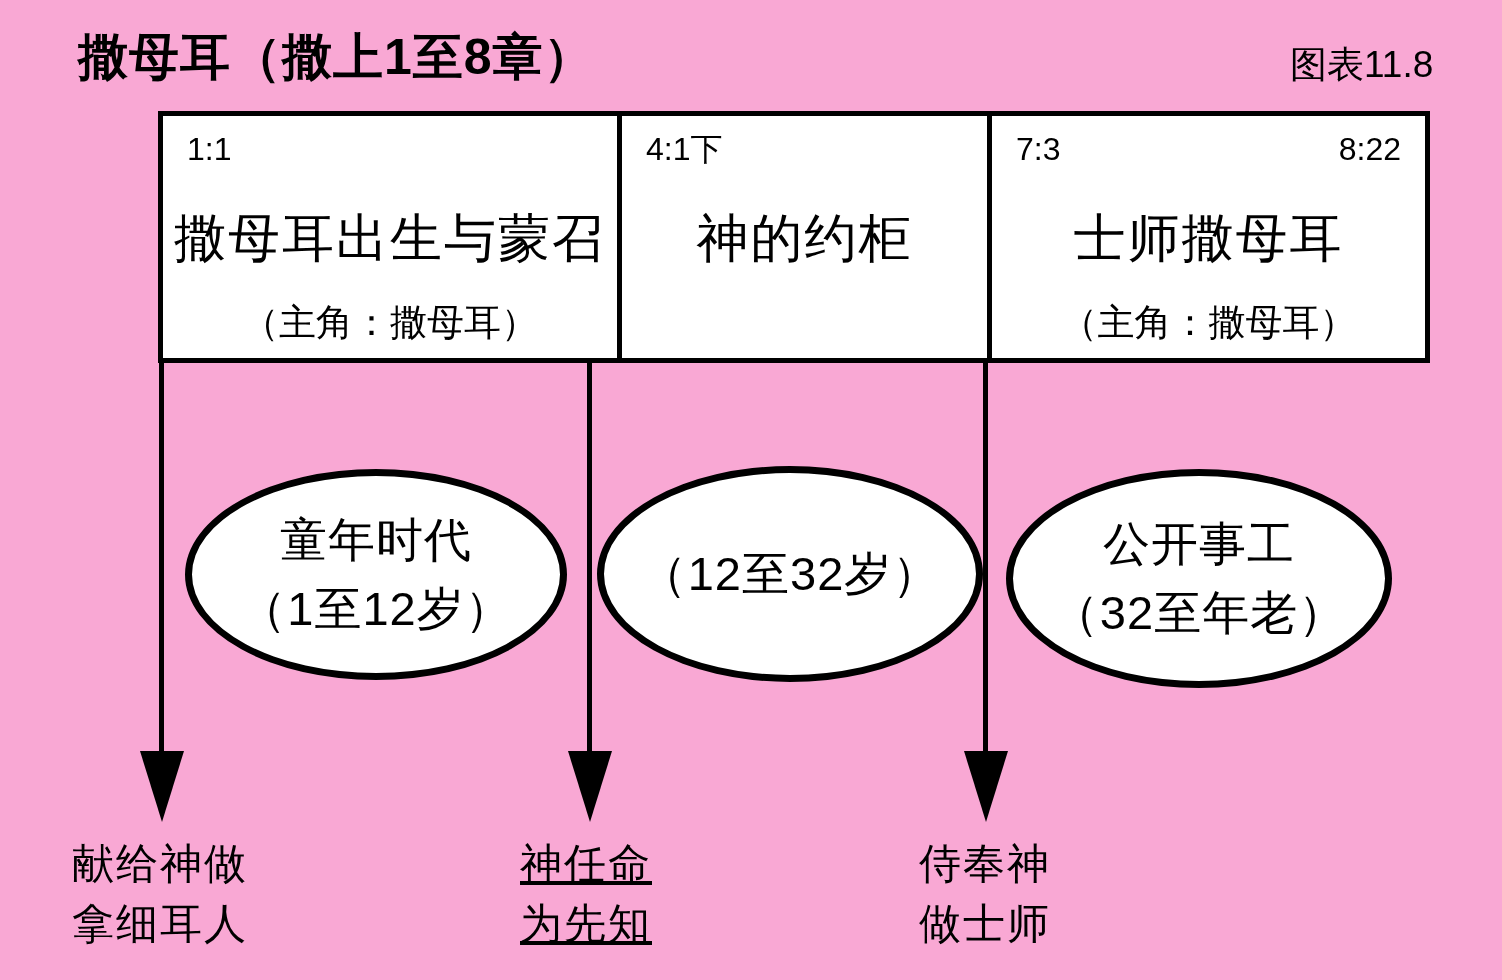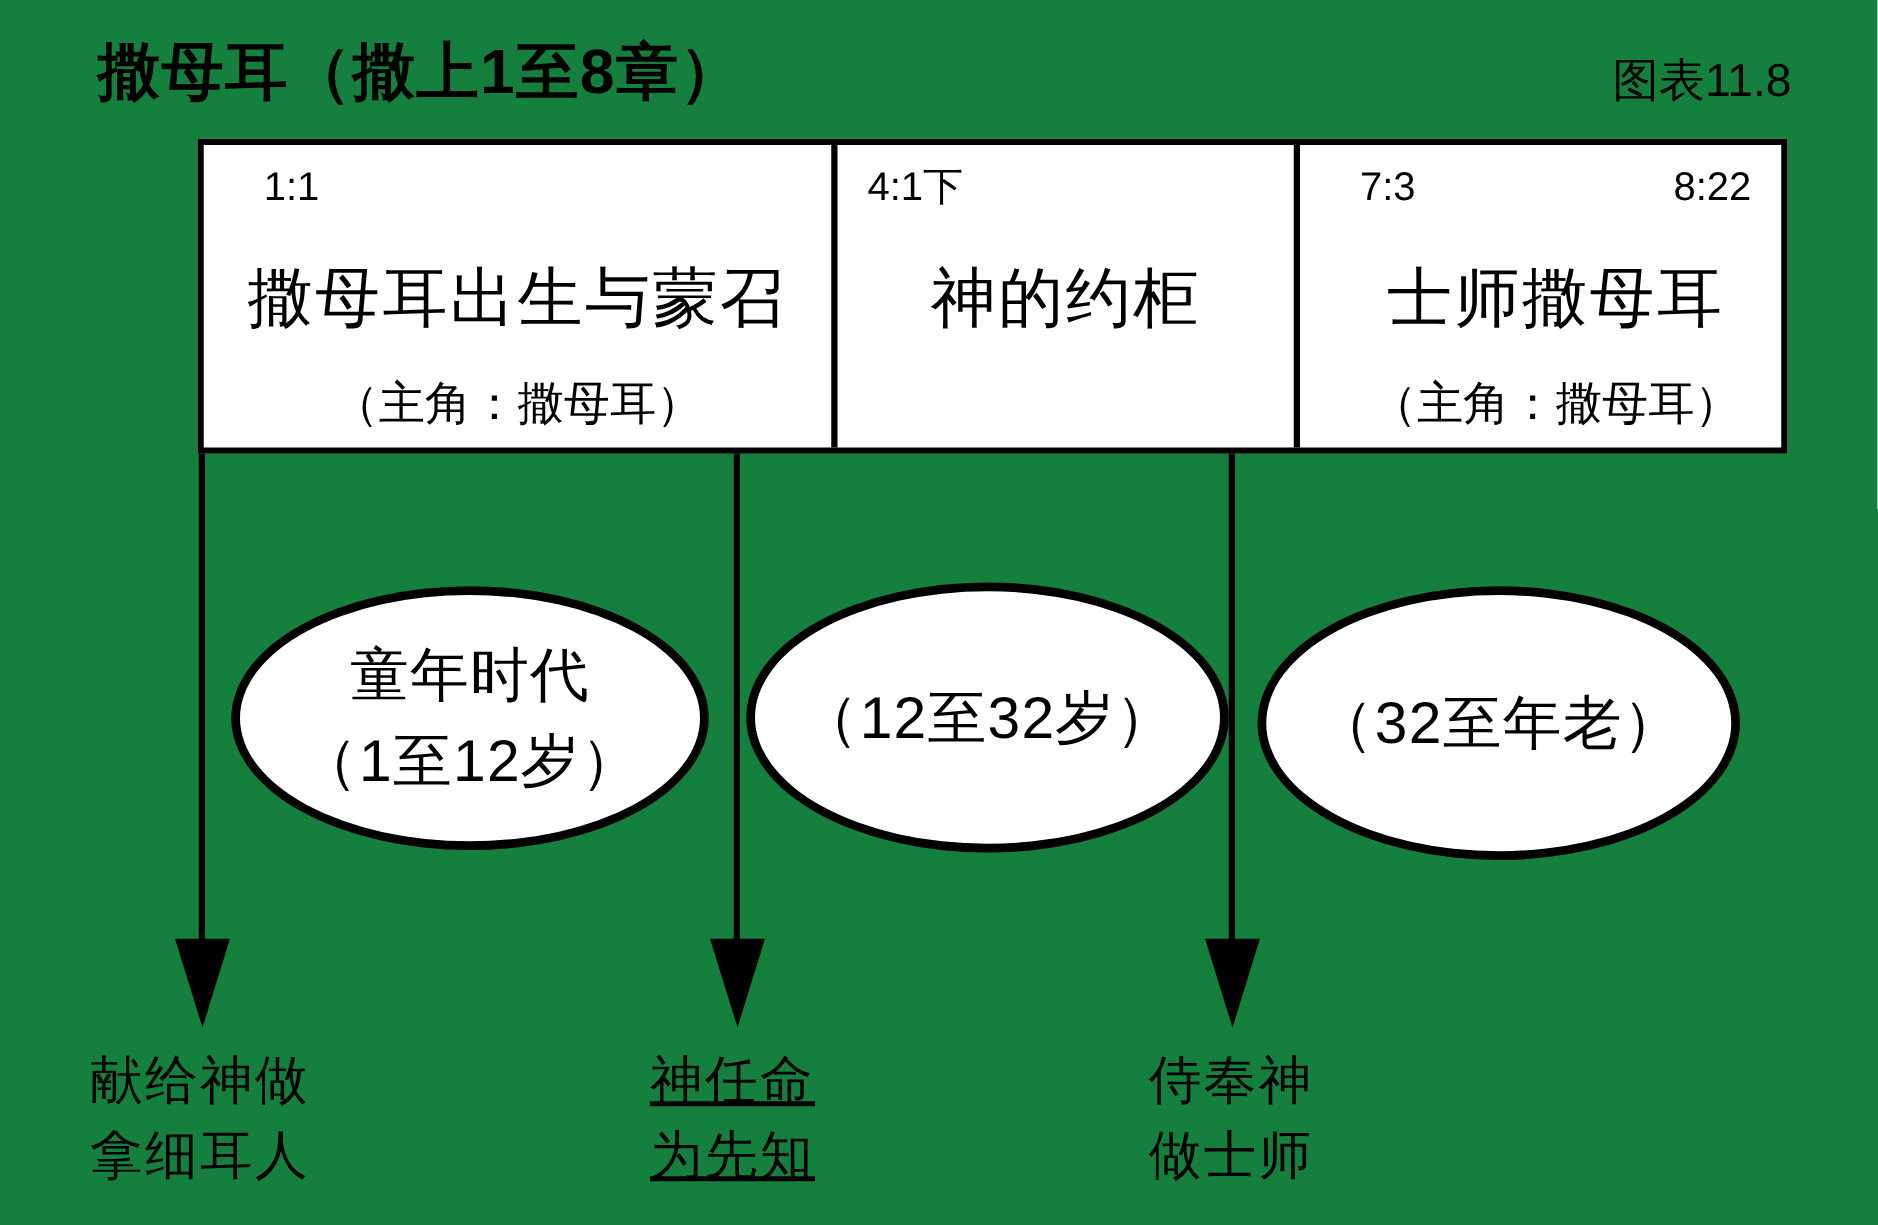--- a/index.html
+++ b/index.html
@@ -3,21 +3,21 @@
 <meta charset="utf-8">
 <style>
   * { margin: 0; padding: 0; box-sizing: border-box; }
   html, body { background: #ffffff; }
   body { font-family: "Liberation Sans", sans-serif; color: #000; }
 
   .canvas {
     position: relative;
     width: 1502px;
     height: 980px;
-    background: #15803d;
+    background: #f9a8d4;
     overflow: hidden;
   }
 
   .page-title {
     position: absolute;
     left: 78px;
     top: 24px;
     font-size: 50px;
     font-weight: bold;
     letter-spacing: 1px;
@@ -40,21 +40,20 @@
     width: 1272px;
     height: 252px;
     border: 5px solid #000;
     display: flex;
     background: #fff;
   }
   .section {
     display: flex;
     flex-direction: column;
     align-items: stretch;
-    margin-left: 24px;
   }
   .section.col1 { width: 454px; }
   .section.col2 { width: 375px; border-left: 5px solid #000; border-right: 5px solid #000; }
   .section.col3 { flex: 1; }
 
   .ref-row {
     display: flex;
     justify-content: space-between;
     padding: 14px 24px 0 24px;
     font-size: 32px;
@@ -181,20 +180,21 @@
   <div class="arrowhead a3"></div>
 
   <div class="stage-ellipse e1">
     <div>童年时代</div>
     <div>（1至12岁）</div>
   </div>
   <div class="stage-ellipse e2">
     <div>（12至32岁）</div>
   </div>
   <div class="stage-ellipse e3">
+    <div>公开事工</div>
     <div>（32至年老）</div>
   </div>
 
   <div class="arrow-label l1">
     <div>献给神做</div>
     <div>拿细耳人</div>
   </div>
   <div class="arrow-label l2">
     <div>神任命</div>
     <div>为先知</div>

